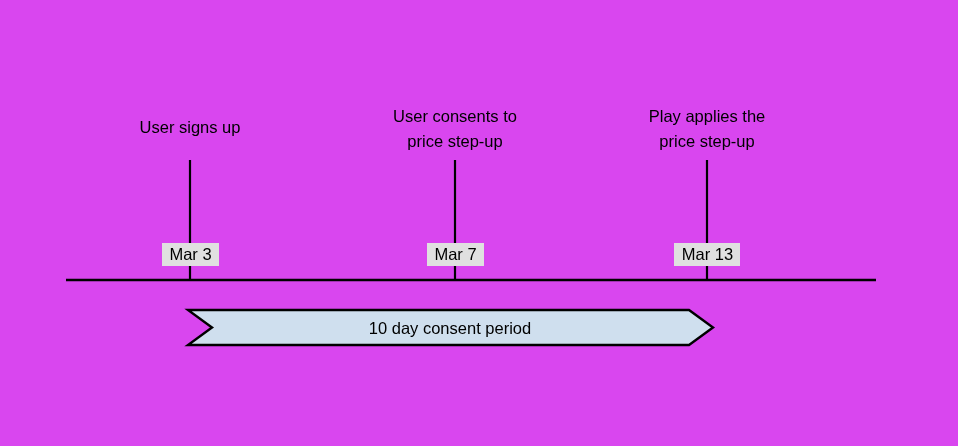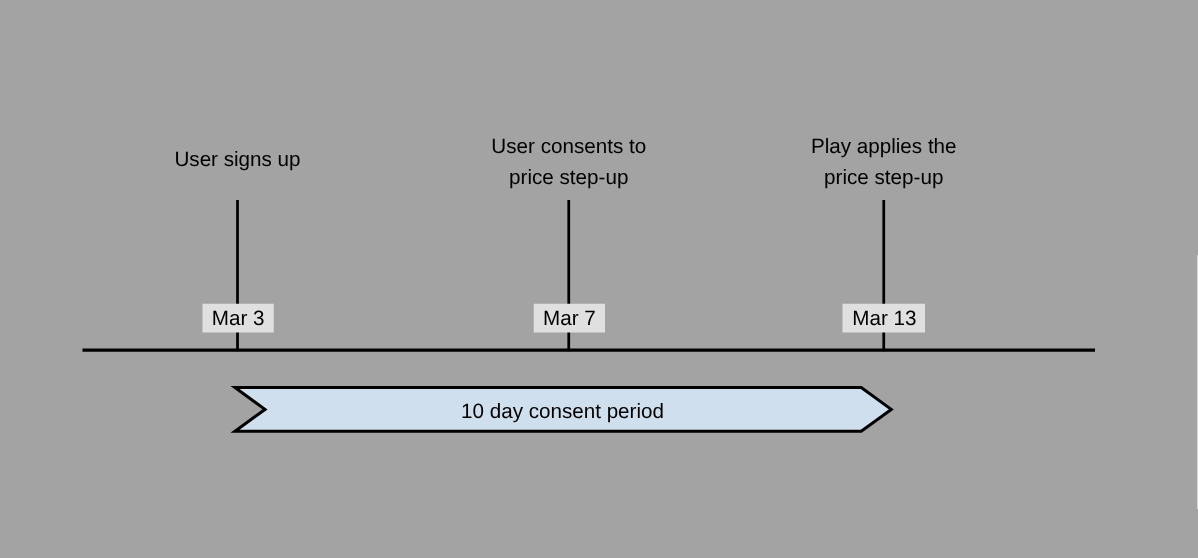--- a/index.html
+++ b/index.html
@@ -7,21 +7,21 @@
     padding: 0;
     background: #ffffff;
   }
   body {
     font-family: "Liberation Sans", sans-serif;
   }
   #canvas {
     position: relative;
     width: 958px;
     height: 446px;
-    background: #a3a3a3;
+    background: #d946ef;
     overflow: hidden;
   }
   #diagram-svg {
     position: absolute;
     top: 0;
     left: 0;
     width: 958px;
     height: 446px;
   }
   .event-caption {

